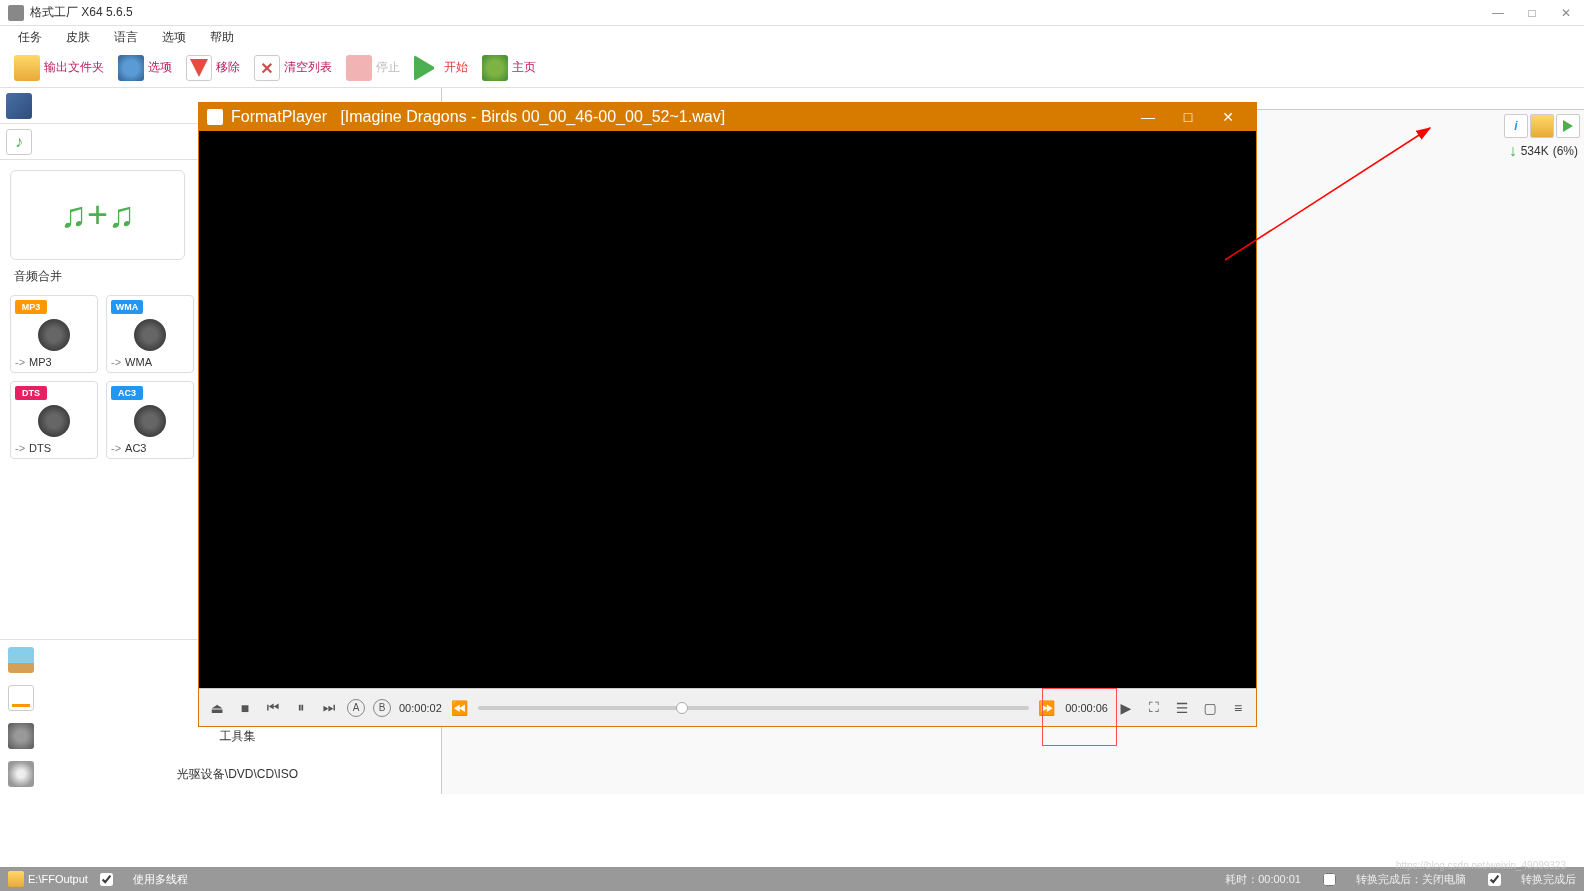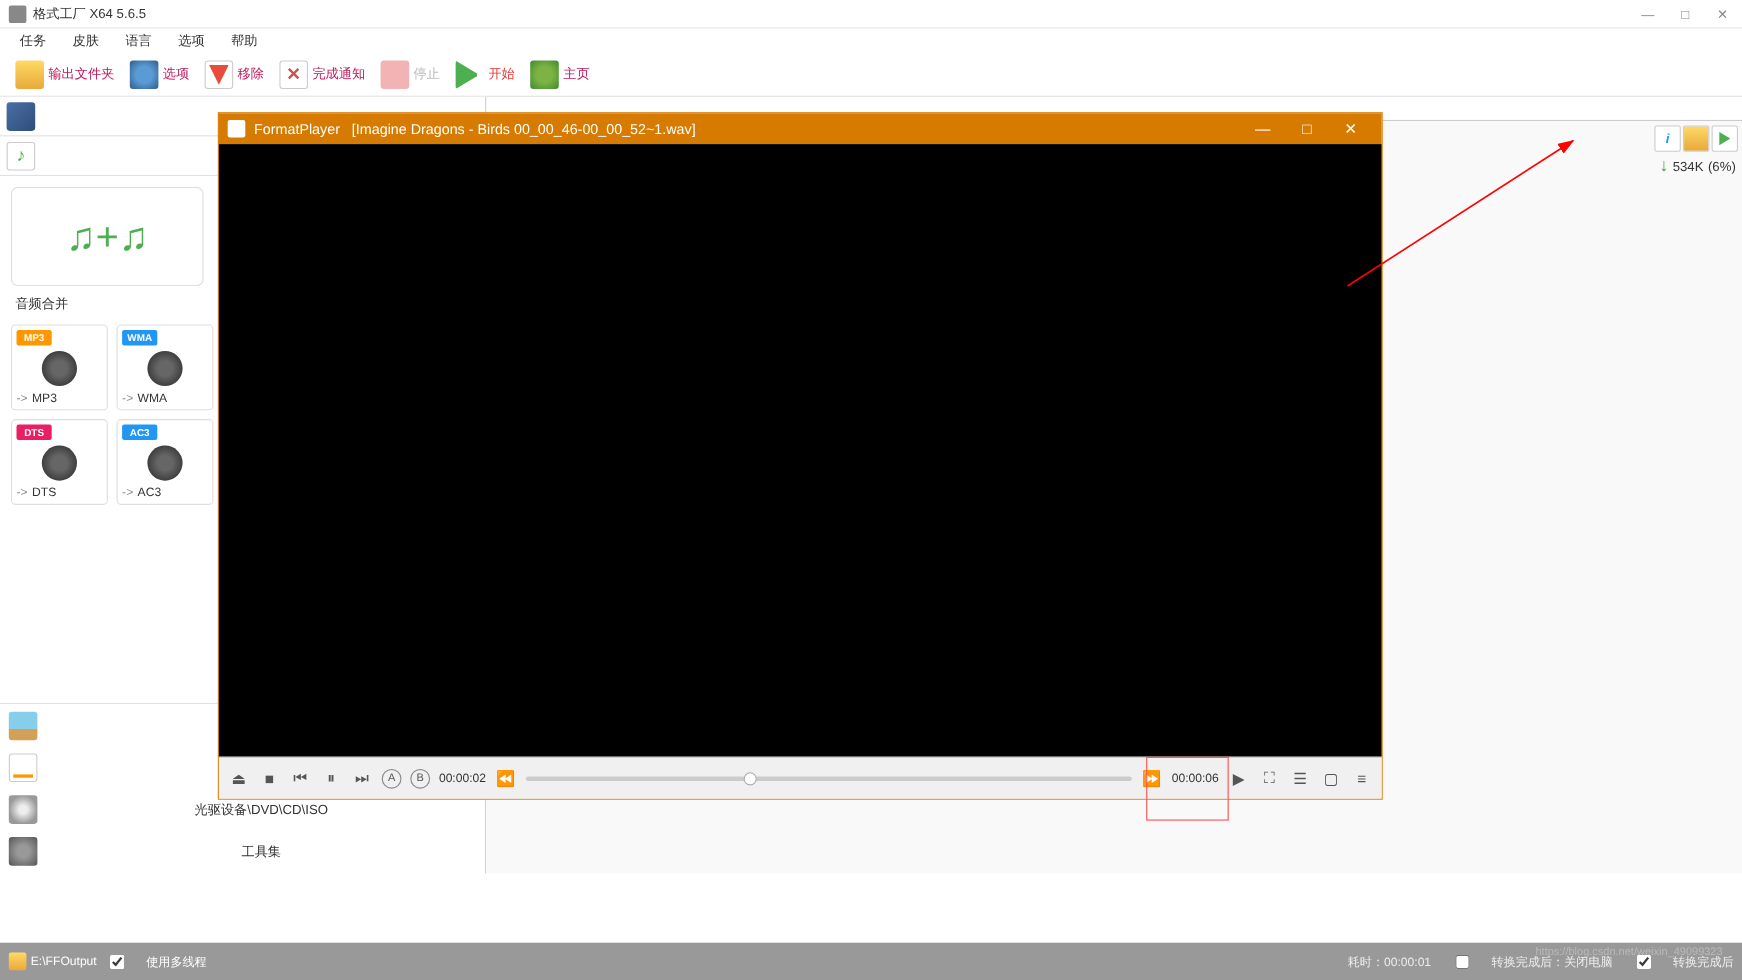--- a/index.html
+++ b/index.html
@@ -94,40 +94,40 @@
     .row-btn.play { }
     .row-btn.play::after { content: ''; width: 0; height: 0; border-left: 10px solid #4caf50; border-top: 6px solid transparent; border-bottom: 6px solid transparent; }
     
     .row-status { position: absolute; right: 6px; top: 32px; display: flex; align-items: center; gap: 4px; color: #333; }
     .down-arrow { color: #4caf50; font-size: 16px; }
     
     
     .player-window { position: absolute; left: 198px; top: 102px; width: 1059px; height: 625px; background: #fff; border: 1px solid #d67a00; z-index: 10; display: flex; flex-direction: column; }
     .player-titlebar { height: 28px; background: #d67a00; display: flex; align-items: center; padding: 0 8px; color: #fff; }
     .player-titlebar .picon { width: 16px; height: 16px; background: #fff; margin-right: 8px; border-radius: 2px; }
-    .player-titlebar .ptitle { flex: 1; font-size: 13px; }
+    .player-titlebar .ptitle { flex: 1; font-size: 16px; }
     .player-titlebar .pwin-controls { display: flex; gap: 0; }
     .player-titlebar .pwin-btn { width: 40px; height: 28px; display: flex; align-items: center; justify-content: center; cursor: pointer; color: #fff; font-size: 14px; }
     
     .player-video { flex: 1; background: #000; }
     
     .player-controls { height: 38px; background: #f0f0f0; display: flex; align-items: center; padding: 0 8px; gap: 8px; border-top: 1px solid #ccc; }
     .pc-btn { width: 20px; height: 20px; display: flex; align-items: center; justify-content: center; cursor: pointer; color: #555; font-size: 14px; }
     .pc-time { color: #333; font-size: 11px; }
     .pc-slider { flex: 1; height: 4px; background: #ccc; position: relative; border-radius: 2px; }
     .pc-slider-thumb { position: absolute; left: 36%; top: -4px; width: 12px; height: 12px; background: #fff; border: 1px solid #aaa; border-radius: 50%; }
     .pc-ab { width: 18px; height: 18px; border: 1px solid #888; border-radius: 50%; display: flex; align-items: center; justify-content: center; font-size: 10px; color: #555; cursor: pointer; }
     
     .fwd-highlight { position: absolute; left: 1042px; top: 688px; width: 75px; height: 58px; border: 1.5px solid #ff4e4e; z-index: 11; pointer-events: none; }
     
     
     .red-arrow { position: absolute; z-index: 12; pointer-events: none; }
     
     
-    .statusbar { position: absolute; left: 0; right: 0; bottom: 0; height: 34px; background: #999; display: flex; align-items: center; padding: 0 8px; color: #fff; font-size: 11px; }
+    .statusbar { position: absolute; left: 0; right: 0; bottom: 0; height: 24px; background: #999; display: flex; align-items: center; padding: 0 8px; color: #fff; font-size: 11px; }
     .statusbar .path-btn { display: flex; align-items: center; gap: 4px; }
     .statusbar .path-icon { width: 16px; height: 16px; background: linear-gradient(#ffd966, #e8a93a); border-radius: 2px; }
     .statusbar .chk { display: flex; align-items: center; gap: 20px; margin-left: 12px; }
     .statusbar .chk input { accent-color: #fff; }
     .statusbar .right-status { margin-left: auto; display: flex; gap: 10px; align-items: center; color: #eee; }
     .watermark { position: absolute; right: 18px; bottom: 20px; color: rgba(200,200,200,0.7); font-size: 10px; z-index: 5; }
   </style>
 </head>
 <body>
 
@@ -157,21 +157,21 @@
   <div class="tool-btn">
     <div class="tool-icon icon-options"></div>
     <span class="tool-label">选项</span>
   </div>
   <div class="tool-btn">
     <div class="tool-icon icon-remove"></div>
     <span class="tool-label">移除</span>
   </div>
   <div class="tool-btn">
     <div class="tool-icon icon-clear"></div>
-    <span class="tool-label">完成通知</span>
+    <span class="tool-label">清空列表</span>
   </div>
   <div class="tool-btn">
     <div class="tool-icon icon-stop"></div>
     <span class="tool-label" style="color:#bbb">停止</span>
   </div>
   <div class="tool-btn">
     <div class="tool-icon icon-start"></div>
     <span class="tool-label" style="color:#e53935">开始</span>
   </div>
   <div class="tool-btn">
@@ -283,26 +283,26 @@
     </div>
 
     <div class="bottom-tiles">
       <div class="btile">
         <div class="bicon icon-pic"></div>
       </div>
       <div class="btile">
         <div class="bicon icon-doc"></div>
       </div>
       <div class="btile">
+        <div class="bicon icon-tools"></div>
+        <span class="blabel" style="margin-left:auto;margin-right:auto">工具集</span>
+      </div>
+      <div class="btile">
         <div class="bicon icon-disc"></div>
         <span class="blabel" style="margin-left:auto;margin-right:auto">光驱设备\DVD\CD\ISO</span>
-      </div>
-      <div class="btile">
-        <div class="bicon icon-tools"></div>
-        <span class="blabel" style="margin-left:auto;margin-right:auto">工具集</span>
       </div>
     </div>
   </div>
 
   <div class="right-panel">
     <div class="list-header">
       <div class="col col-preview">预览</div>
       <div class="col col-source">来源</div>
       <div class="col col-output">输出 / 转换状态</div>
     </div>

